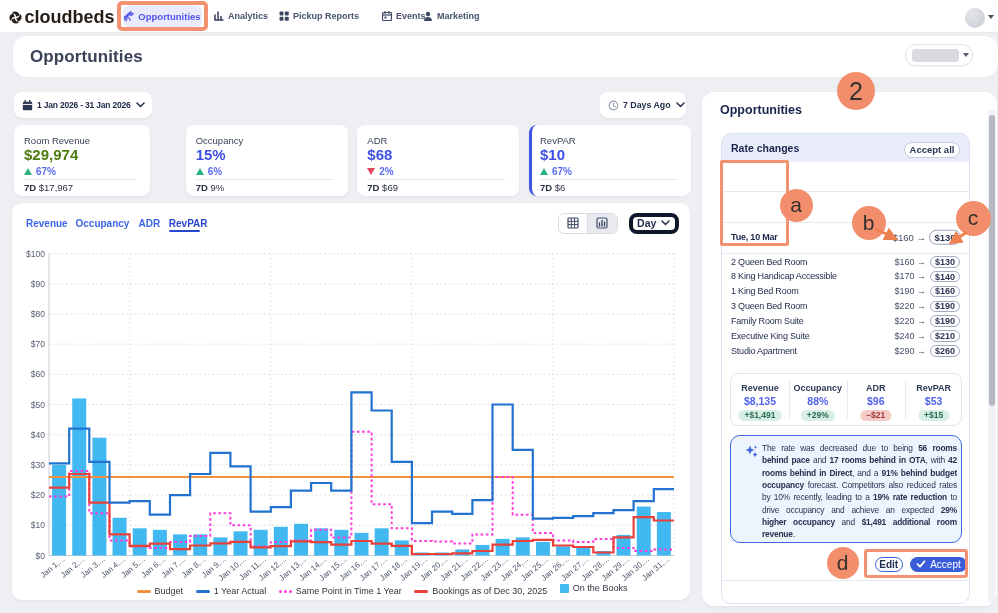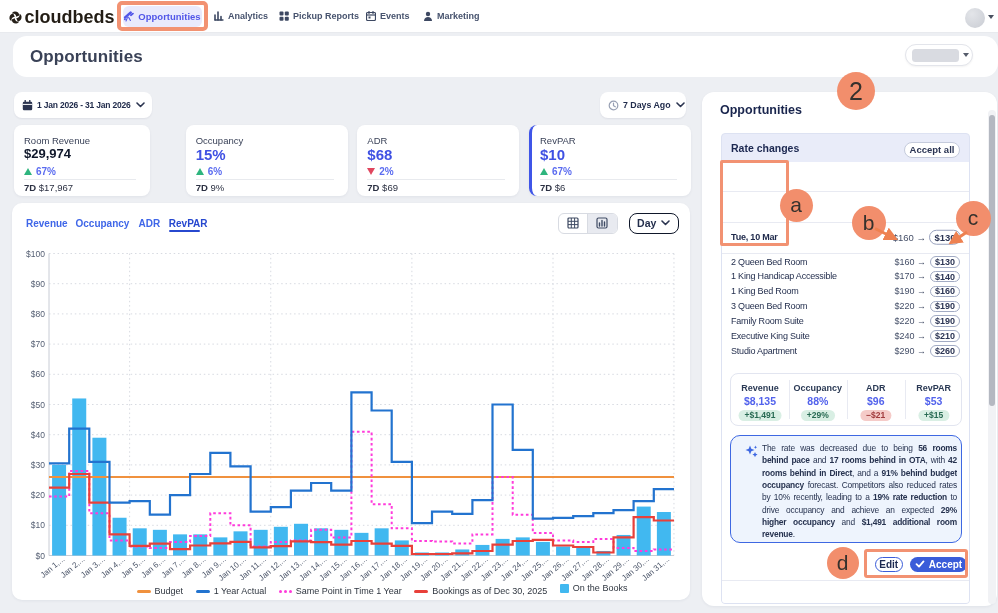--- a/index.html
+++ b/index.html
@@ -32,21 +32,21 @@
 <div class="abs" style="left:214px;top:10.5px;display:flex;align-items:center;font-size:9px;font-weight:600;color:#47536e;z-index:6;white-space:nowrap;"><svg width="10" height="10" viewBox="0 0 10 10" style="margin-right:4px;">
       <path d="M1 9 V4 M4 9 V1 M7 9 V5.5" stroke="#3d4862" stroke-width="1.6" fill="none" stroke-linecap="round"></path>
       <path d="M1 9 H9" stroke="#3d4862" stroke-width="1.3" stroke-linecap="round"></path>
     </svg>Analytics</div>
 <div class="abs" style="left:279px;top:10.5px;display:flex;align-items:center;font-size:9px;font-weight:600;color:#47536e;z-index:6;white-space:nowrap;"><svg width="10" height="10" viewBox="0 0 10 10" style="margin-right:4px;">
       <rect x="0.5" y="0.5" width="4" height="4" rx="1" fill="#3d4862"></rect>
       <rect x="5.8" y="0.5" width="4" height="4" rx="1" fill="#3d4862"></rect>
       <rect x="0.5" y="5.8" width="4" height="4" rx="1" fill="#3d4862"></rect>
       <rect x="5.8" y="5.8" width="4" height="4" rx="1" fill="#3d4862"></rect>
     </svg>Pickup Reports</div>
-<div class="abs" style="left:366px;top:10.5px;display:flex;align-items:center;font-size:9px;font-weight:600;color:#47536e;z-index:6;white-space:nowrap;"><svg width="10" height="10" viewBox="0 0 10 10" style="margin-right:4px;">
+<div class="abs" style="left:382px;top:10.5px;display:flex;align-items:center;font-size:9px;font-weight:600;color:#47536e;z-index:6;white-space:nowrap;"><svg width="10" height="10" viewBox="0 0 10 10" style="margin-right:4px;">
       <rect x="0.5" y="1.5" width="9" height="8" rx="1.2" fill="none" stroke="#3d4862" stroke-width="1.2"></rect>
       <path d="M0.5 4 H9.5" stroke="#3d4862" stroke-width="1.2"></path>
       <path d="M3 0.5 V2.5 M7 0.5 V2.5" stroke="#3d4862" stroke-width="1.2" stroke-linecap="round"></path>
       <rect x="2.5" y="5.5" width="2" height="2" fill="#3d4862"></rect>
     </svg>Events</div>
 <div class="abs" style="left:423px;top:10.5px;display:flex;align-items:center;font-size:9px;font-weight:600;color:#47536e;z-index:6;white-space:nowrap;"><svg width="10" height="10" viewBox="0 0 10 10" style="margin-right:4px;">
       <circle cx="5" cy="3" r="2.2" fill="#3d4862"></circle>
       <path d="M1 10 C1 7.2 3 6 5 6 C7 6 9 7.2 9 10 Z" fill="#3d4862"></path>
     </svg>Marketing</div>
 <div class="abs" style="left:965px;top:8px;width:20px;height:20px;border-radius:50%;background:radial-gradient(circle at 35% 30%, #e3e5e9, #c9ccd3);z-index:6;"></div>
@@ -79,21 +79,21 @@
     <span style="font-size:8.8px;font-weight:bold;color:#212c4c;white-space:nowrap;">7 Days Ago</span>
     <span style="margin-left:5px;display:inline-flex;flex:0 0 auto;">
       <svg width="9" height="6" viewBox="0 0 9 6">
         <path d="M1 1 L4.5 4.5 L8 1" stroke="#2b3450" stroke-width="1.6" fill="none" stroke-linecap="round" stroke-linejoin="round"></path>
       </svg>
     </span>
   </div>
 
 <div style="position:absolute;left:14.0px;top:125px;width:136px;height:71px;background:#fff;border-radius:8px;box-shadow:0 1px 3px rgba(25,35,70,.06);box-sizing:border-box;">
   <div style="position:absolute;left:10px;top:10px;font-size:9.5px;color:#3a4258;white-space:nowrap;">Room Revenue</div>
-  <div style="position:absolute;left:10px;top:21px;font-size:13px;font-weight:bold;color:#0f172a;">$29,974</div>
+  <div style="position:absolute;left:10px;top:21px;font-size:15px;font-weight:bold;color:#4d7c0f;">$29,974</div>
   <div style="position:absolute;left:10px;top:41px;font-size:10px;font-weight:600;color:#5b6cf0;"><span style="display:inline-block;width:0;height:0;border-left:4.5px solid transparent;border-right:4.5px solid transparent;border-bottom:7px solid #2eb57e;margin-right:4px;"></span>67%</div>
   <div style="position:absolute;left:10px;right:14px;top:53.5px;height:1px;background:#e8eaee;"></div>
   <div style="position:absolute;left:10px;top:57px;font-size:9.5px;color:#2b3042;"><b>7D</b> $17,967</div>
 </div>
 <div style="position:absolute;left:185.7px;top:125px;width:162px;height:71px;background:#fff;border-radius:8px;box-shadow:0 1px 3px rgba(25,35,70,.06);box-sizing:border-box;">
   <div style="position:absolute;left:10px;top:10px;font-size:9.5px;color:#3a4258;white-space:nowrap;">Occupancy</div>
   <div style="position:absolute;left:10px;top:21px;font-size:15px;font-weight:bold;color:#3f51e3;">15%</div>
   <div style="position:absolute;left:10px;top:41px;font-size:10px;font-weight:600;color:#5b6cf0;"><span style="display:inline-block;width:0;height:0;border-left:4.5px solid transparent;border-right:4.5px solid transparent;border-bottom:7px solid #2eb57e;margin-right:4px;"></span>6%</div>
   <div style="position:absolute;left:10px;right:14px;top:53.5px;height:1px;background:#e8eaee;"></div>
   <div style="position:absolute;left:10px;top:57px;font-size:9.5px;color:#2b3042;"><b>7D</b> 9%</div>
@@ -126,21 +126,21 @@
         <path d="M1 4.3 H11 M1 7.6 H11 M4.3 1 V11 M7.6 1 V11" stroke="#3e4a63" stroke-width="1"></path>
       </svg>
     </span>
   <span style="width:30px;display:flex;align-items:center;justify-content:center;background:#e8eaf0;">
       <svg width="12" height="12" viewBox="0 0 12 12">
         <rect x="1" y="1" width="10" height="10" rx="1.5" fill="none" stroke="#3e4a63" stroke-width="1.2"></rect>
         <path d="M3.5 9 V6 M6 9 V3.5 M8.5 9 V5" stroke="#3e4a63" stroke-width="1.4" stroke-linecap="round"></path>
       </svg>
     </span>
 </div>
-<div class="abs" style="left:629px;top:212.5px;width:49.5px;height:21px;border:1px solid #0f172a;border-radius:8px;background:#fff;display:flex;align-items:center;justify-content:center;">
+<div class="abs" style="left:629px;top:212.5px;width:49.5px;height:21px;border:4px solid #0f172a;border-radius:8px;background:#fff;display:flex;align-items:center;justify-content:center;">
     <span style="font-size:10.5px;font-weight:bold;color:#222d4b;margin-right:5px;">Day</span>
     <svg width="9" height="6" viewBox="0 0 9 6">
       <path d="M1 1 L4.5 4.5 L8 1" stroke="#2b3450" stroke-width="1.6" fill="none" stroke-linecap="round" stroke-linejoin="round"></path>
     </svg>
   </div>
 <div class="abs" style="left:12px;top:203px;width:678px;height:380px;">
 <svg width="678" height="380" viewBox="0 0 678 380" style="position:absolute;left:0;top:0;">
 <text x="33" y="355.50" font-size="8.5" fill="#545e72" text-anchor="end" font-family="Liberation Sans, sans-serif">$0</text>
 <line x1="37.0" y1="322.30" x2="662.0" y2="322.30" stroke="#d7dae1" stroke-width="1" stroke-dasharray="1.5,2.8"></line>
 <text x="33" y="325.30" font-size="8.5" fill="#545e72" text-anchor="end" font-family="Liberation Sans, sans-serif">$10</text>
@@ -247,37 +247,37 @@
         <span style="width:3px;height:3px;border-radius:50%;background:#ff3bdb;"></span>
       </span>Same Point in Time 1 Year</span>
 <span style="display:inline-flex;align-items:center;margin:0 5px;"><span style="width:14px;height:2.5px;background:#e8403a;border-radius:2px;margin-right:4px;"></span>Bookings as of Dec 30, 2025</span>
 <span style="display:inline-flex;align-items:center;margin:0 5px;"><span style="width:9px;height:9px;background:#41b8f0;border-radius:1px;margin-right:4px;"></span>On the Books</span>
 
 </div>
 
 <div class="abs" style="left:702px;top:92px;width:295px;height:514px;background:#fff;border-radius:12px;box-shadow:0 1px 3px rgba(25,35,70,.06);"></div>
 <div class="abs" style="left:720px;top:103px;font-size:12.5px;font-weight:bold;color:#19254d;">Opportunities</div>
 
-<div class="abs" style="left:721px;top:133px;width:249px;height:471px;background:#e9ecf9;border:1px solid #dde2f2;border-radius:4px;overflow:hidden;">
+<div class="abs" style="left:721px;top:133px;width:249px;height:471px;background:#e9ecf9;border:1px solid #dde2f2;border-radius:10px;overflow:hidden;">
   <div style="position:absolute;left:9px;top:8px;font-size:10.5px;font-weight:bold;color:#1b2750;">Rate changes</div>
   <div style="position:absolute;right:9px;top:7.5px;width:56px;height:16px;background:#fff;border:1px solid #c5cbdc;border-radius:9px;display:flex;align-items:center;justify-content:center;font-size:9.5px;font-weight:600;color:#2b3554;white-space:nowrap;">Accept all</div>
   <div style="position:absolute;left:0;top:28px;width:249px;height:443px;background:#fff;">
     <div style="position:absolute;left:0;top:28.5px;width:249px;height:1px;background:#e8eaf2;"></div>
     <div style="position:absolute;left:0;top:59.5px;width:249px;height:1px;background:#e8eaf2;"></div>
     <div style="position:absolute;left:0;top:59.5px;width:249px;height:31px;">
   <div style="position:absolute;left:9px;top:50%;transform:translateY(-50%);font-size:9px;letter-spacing:-0.2px;font-weight:bold;color:#202b4c;">Tue, 10 Mar</div>
   <div style="position:absolute;right:45px;top:50%;transform:translateY(-50%);font-size:9.5px;color:#454f68;">$160 →</div>
   <div style="position:absolute;right:10px;top:50%;transform:translateY(-50%);width:32px;height:14.5px;border:1px solid #98a1bd;border-radius:14.5px;background:#fff;display:flex;align-items:center;justify-content:center;font-size:9.5px;font-weight:bold;color:#2c3554;">$130</div>
 </div>
     <div style="position:absolute;left:0;top:90.5px;width:249px;height:1px;background:#e8eaf2;"></div>
     <div style="position:absolute;left:0;top:-161px;width:249px;height:700px;">
       <div style="position:absolute;left:9px;top:253.5px;height:14.8px;line-height:14.8px;font-size:9px;letter-spacing:-0.2px;color:#242f4e;">2 Queen Bed Room</div>
 <div style="position:absolute;right:45px;top:253.5px;height:14.8px;line-height:14.8px;font-size:9px;color:#454f68;">$160 →</div>
 <div style="position:absolute;right:11px;top:255.0px;width:30px;height:11.5px;border:1px solid #a2abc4;border-radius:7px;background:#fff;display:flex;align-items:center;justify-content:center;font-size:9px;font-weight:bold;color:#2c3554;">$130</div>
-<div style="position:absolute;left:9px;top:268.4px;height:14.8px;line-height:14.8px;font-size:9px;letter-spacing:-0.2px;color:#242f4e;">1 King Handicap Accessible</div>
+<div style="position:absolute;left:9px;top:268.4px;height:14.8px;line-height:14.8px;font-size:9px;letter-spacing:-0.2px;color:#242f4e;">8 King Handicap Accessible</div>
 <div style="position:absolute;right:45px;top:268.4px;height:14.8px;line-height:14.8px;font-size:9px;color:#454f68;">$170 →</div>
 <div style="position:absolute;right:11px;top:269.9px;width:30px;height:11.5px;border:1px solid #a2abc4;border-radius:7px;background:#fff;display:flex;align-items:center;justify-content:center;font-size:9px;font-weight:bold;color:#2c3554;">$140</div>
 <div style="position:absolute;left:9px;top:283.2px;height:14.8px;line-height:14.8px;font-size:9px;letter-spacing:-0.2px;color:#242f4e;">1 King Bed Room</div>
 <div style="position:absolute;right:45px;top:283.2px;height:14.8px;line-height:14.8px;font-size:9px;color:#454f68;">$190 →</div>
 <div style="position:absolute;right:11px;top:284.7px;width:30px;height:11.5px;border:1px solid #a2abc4;border-radius:7px;background:#fff;display:flex;align-items:center;justify-content:center;font-size:9px;font-weight:bold;color:#2c3554;">$160</div>
 <div style="position:absolute;left:9px;top:298.1px;height:14.8px;line-height:14.8px;font-size:9px;letter-spacing:-0.2px;color:#242f4e;">3 Queen Bed Room</div>
 <div style="position:absolute;right:45px;top:298.1px;height:14.8px;line-height:14.8px;font-size:9px;color:#454f68;">$220 →</div>
 <div style="position:absolute;right:11px;top:299.6px;width:30px;height:11.5px;border:1px solid #a2abc4;border-radius:7px;background:#fff;display:flex;align-items:center;justify-content:center;font-size:9px;font-weight:bold;color:#2c3554;">$190</div>
 <div style="position:absolute;left:9px;top:312.9px;height:14.8px;line-height:14.8px;font-size:9px;letter-spacing:-0.2px;color:#242f4e;">Family Room Suite</div>
 <div style="position:absolute;right:45px;top:312.9px;height:14.8px;line-height:14.8px;font-size:9px;color:#454f68;">$220 →</div>
@@ -327,21 +327,21 @@
 <div style="text-align:justify;text-align-last:justify;height:12.35px;line-height:12.35px;overflow:hidden;white-space:nowrap;"><b>behind pace</b> and <b>17 rooms behind in OTA</b>, with <b>42</b></div>
 <div style="text-align:justify;text-align-last:justify;height:12.35px;line-height:12.35px;overflow:hidden;white-space:nowrap;"><b>rooms behind in Direct</b>, and a <b>91% behind budget</b></div>
 <div style="text-align:justify;text-align-last:justify;height:12.35px;line-height:12.35px;overflow:hidden;white-space:nowrap;"><b>occupancy</b> forecast. Competitors also reduced rates</div>
 <div style="text-align:justify;text-align-last:justify;height:12.35px;line-height:12.35px;overflow:hidden;white-space:nowrap;">by 10% recently, leading to a <b>19% rate reduction</b> to</div>
 <div style="text-align:justify;text-align-last:justify;height:12.35px;line-height:12.35px;overflow:hidden;white-space:nowrap;">drive occupancy and achieve an expected <b>29%</b></div>
 <div style="text-align:justify;text-align-last:justify;height:12.35px;line-height:12.35px;overflow:hidden;white-space:nowrap;"><b>higher occupancy</b> and <b>$1,491 additional room</b></div>
 <div style="height:12.35px;line-height:12.35px;overflow:hidden;white-space:nowrap;"><b>revenue</b>.</div>
       </div>
     </div>
     <div style="position:absolute;left:153px;top:394.5px;width:27.5px;height:15px;background:#fff;border:1.5px solid #3a5cd9;border-radius:8px;display:flex;align-items:center;justify-content:center;font-size:10px;font-weight:bold;color:#1e2b52;">Edit</div>
-    <div style="position:absolute;left:188px;top:394.5px;width:57px;height:15px;background:#3a5cd9;border-radius:8px;display:flex;align-items:center;justify-content:center;font-size:10px;font-weight:bold;color:#fff;"><svg width="10" height="10" viewBox="0 0 10 10" style="margin-right:4px;">
+    <div style="position:absolute;left:188px;top:394.5px;width:57px;height:15px;background:#3a5cd9;border-radius:8px;display:flex;align-items:center;justify-content:center;font-size:10px;font-weight:normal;color:#fff;"><svg width="10" height="10" viewBox="0 0 10 10" style="margin-right:4px;">
           <path d="M1.5 5.2 L4 7.6 L8.5 2.4" stroke="#fff" stroke-width="1.8" fill="none" stroke-linecap="round" stroke-linejoin="round"></path>
         </svg>Accept</div>
     <div style="position:absolute;left:0;top:418px;width:249px;height:1px;background:#e8eaf2;"></div>
   </div>
 </div>
 
 <div class="abs" style="left:987.5px;top:110px;width:8px;height:494px;background:#f1f2f5;border-radius:4px;"></div>
 <div class="abs" style="left:988.5px;top:115px;width:6px;height:291px;background:#b4b8c1;border-radius:3px;"></div>
 
 <div class="abs" style="left:117px;top:1px;width:91px;height:30px;border:4px solid #f29272;border-radius:5px;z-index:10;"></div>

